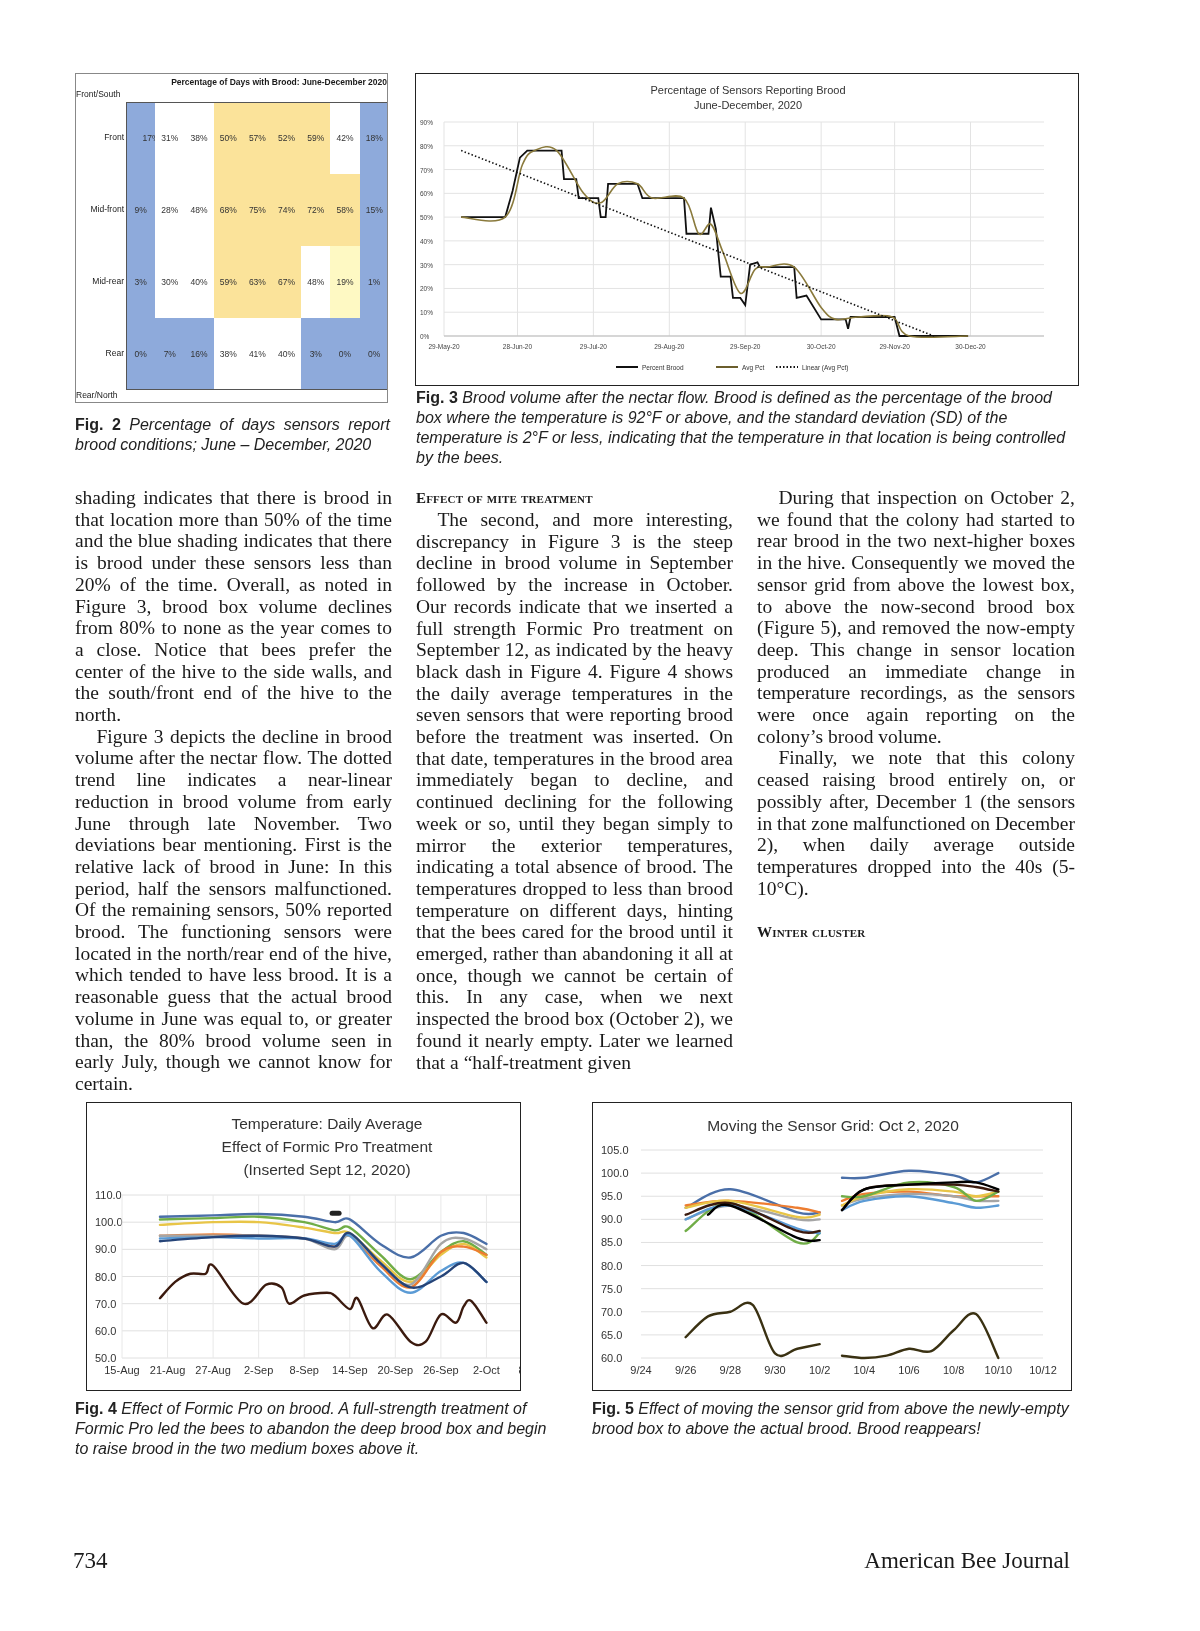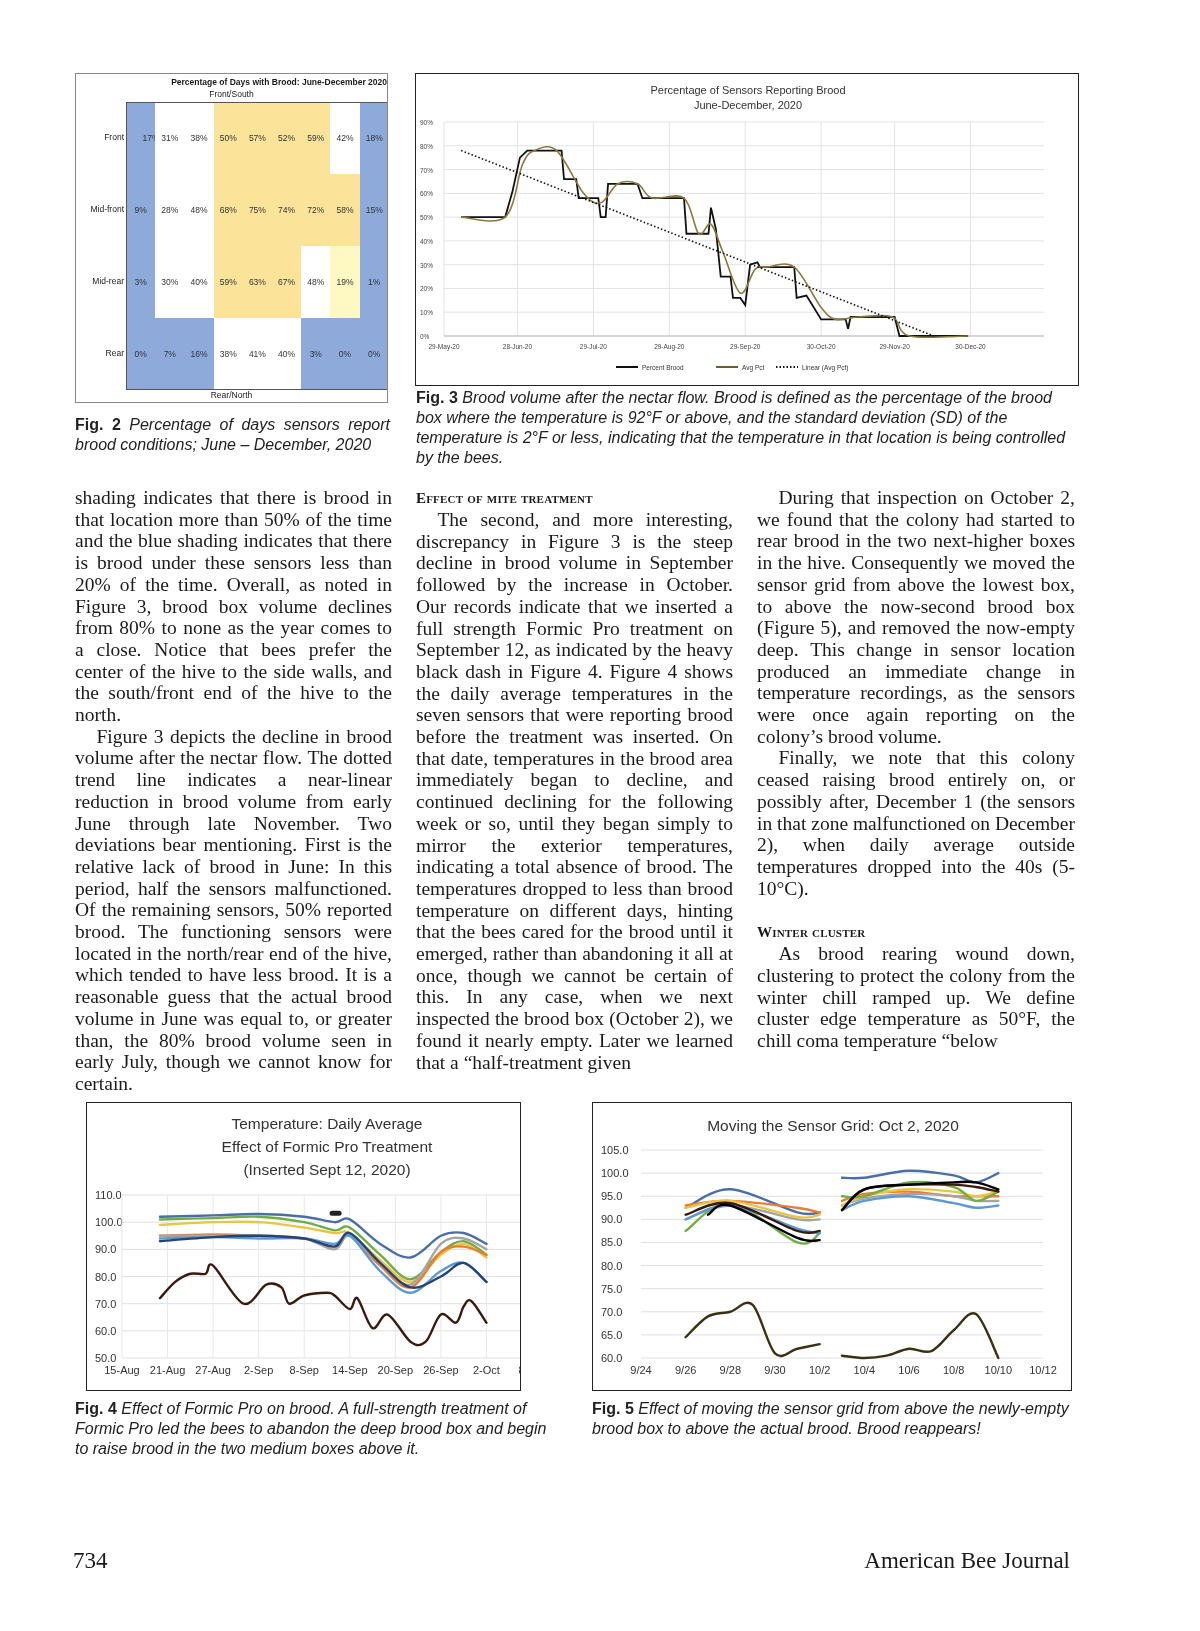--- a/index.html
+++ b/index.html
@@ -13,21 +13,21 @@
   .col { position: absolute; font-size: 19.5px; line-height: 21.7px; text-align: justify; hyphens: manual; }
   .col p { text-indent: 1.1em; }
   .col p.noindent { text-indent: 0; }
   .col h3 { font-weight: bold; font-size: 15px; font-variant: small-caps; letter-spacing: 0.2px; text-indent: 0; margin-top: 22px; line-height: 22px; }
   .col h3.first { margin-top: 0; }
 
   .footer { position: absolute; font-family: "Liberation Serif", serif; font-size: 23px; top: 1548px; }
 
   
   .hm-title { position: absolute; left: 0; width: 100%; text-align: right; font-family: "Liberation Sans", sans-serif; font-weight: bold; font-size: 8.5px; }
-  .hm-sub { position: absolute; left: 0; width: 100%; text-align: center; font-family: "Liberation Sans", sans-serif; font-size: 8.5px; }
+  .hm-sub { position: absolute; left: 0; width: 100%; text-align: left; font-family: "Liberation Sans", sans-serif; font-size: 8.5px; }
   .hm-cell { position: absolute; display: flex; align-items: center; justify-content: center; font-family: "Liberation Sans", sans-serif; font-size: 8.5px; color: #333; }
   .hm-row-label { position: absolute; font-family: "Liberation Sans", sans-serif; font-size: 8.5px; text-align: right; width: 48px; }
 
   svg text { font-family: "Liberation Sans", sans-serif; }
 </style>
 </head>
 <body>
 
 <div class="fig-box" style="left:75px; top:73px; width:313px; height:330px; border:1px solid #888;">
   <div class="hm-title" style="top:3px;">Percentage of Days with Brood: June-December 2020</div>
@@ -146,21 +146,20 @@
 
 <div class="col" style="left:416px; top:487px; width:317px;">
   <h3 class="first">Effect of mite treatment</h3>
   <p>The second, and more interesting, discrepancy in Figure 3 is the steep decline in brood volume in September followed by the increase in October. Our records indicate that we inserted a full strength Formic Pro treatment on September 12, as indicated by the heavy black dash in Figure 4. Figure 4 shows the daily average temperatures in the seven sensors that were reporting brood before the treatment was inserted. On that date, temperatures in the brood area immediately began to decline, and continued declining for the following week or so, until they began simply to mirror the exterior temperatures, indicating a total absence of brood. The temperatures dropped to less than brood temperature on different days, hinting that the bees cared for the brood until it emerged, rather than abandoning it all at once, though we cannot be certain of this. In any case, when we next inspected the brood box (October 2), we found it nearly empty. Later we learned that a “half-treatment given</p>
 </div>
 
 <div class="col" style="left:757px; top:487px; width:318px;">
   <p>During that inspection on October 2, we found that the colony had started to rear brood in the two next-higher boxes in the hive. Consequently we moved the sensor grid from above the lowest box, to above the now-second brood box (Figure 5), and removed the now-empty deep. This change in sensor location produced an immediate change in temperature recordings, as the sensors were once again reporting on the colony’s brood volume.</p>
   <p>Finally, we note that this colony ceased raising brood entirely on, or possibly after, December 1 (the sensors in that zone malfunctioned on December 2), when daily average outside temperatures dropped into the 40s (5-10°C).</p>
   <h3>Winter cluster</h3>
-  <p>As brood rearing wound down, clustering to protect the colony from the winter chill ramped up. We define cluster edge temperature as 50°F, the chill coma temperature “below</p>
 </div>
 
 <div class="fig-box" style="left:86px; top:1102px; width:435px; height:289px;">
   <svg id="fig4-svg" width="480" height="289">
       <text x="240" y="26" text-anchor="middle" font-size="15.5" fill="#333">Temperature: Daily Average</text>
       <text x="240" y="49" text-anchor="middle" font-size="15.5" fill="#333">Effect of Formic Pro Treatment</text>
       <text x="240" y="72" text-anchor="middle" font-size="15.5" fill="#333">(Inserted Sept 12, 2020)</text>
       <line x1="35" x2="445" y1="255" y2="255" stroke="#e0e0e0"></line>
       <text x="8" y="259" font-size="11" fill="#333">50.0</text>
       <line x1="35" x2="445" y1="227.83333333333334" y2="227.83333333333334" stroke="#e0e0e0"></line>

